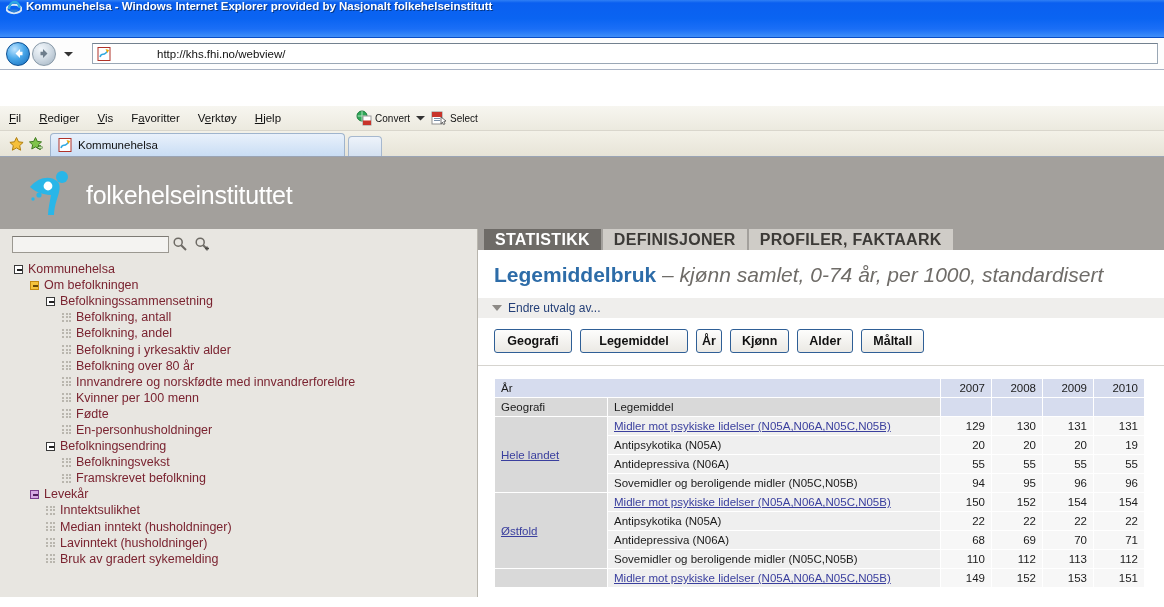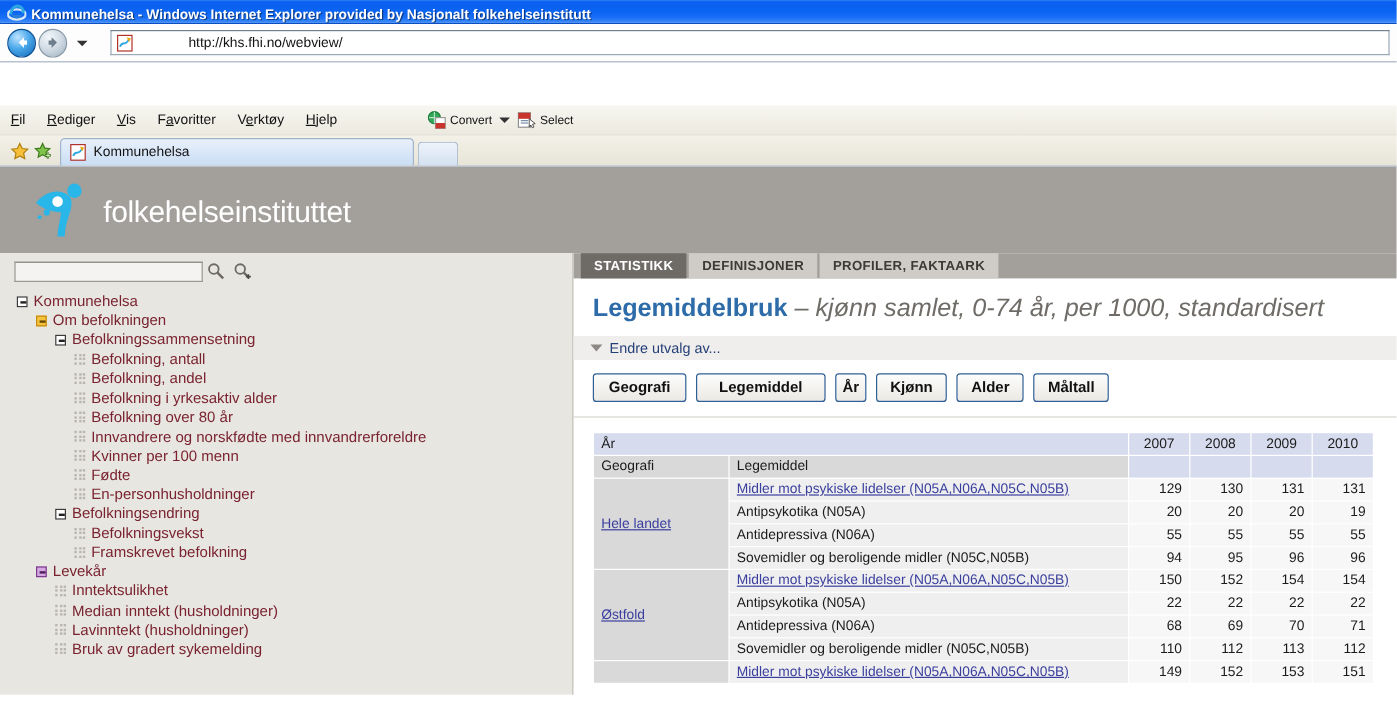--- a/index.html
+++ b/index.html
@@ -4,24 +4,24 @@
 <style>
   html,body{margin:0;padding:0;}
   body{
     width:1164px;height:607px;overflow:hidden;
     font-family:"Liberation Sans", sans-serif;
     background:#fff;
     -webkit-font-smoothing:none;
   }
   
   .titlebar{
-    height:20px;
+    height:38px;
     background:linear-gradient(to bottom,#2f7ff5 0%,#0a5ff0 8%,#0a64f2 50%,#1a6ef6 78%,#3f8ef8 100%);
     border-bottom:1px solid #0a4ec6;
-    display:flex;align-items:flex-end;
+    display:flex;align-items:flex-start;
     padding:0 4px;
     box-sizing:border-box;
   }
   .titlebar .ie-ico{
     width:16px;height:16px;margin:0 4px 0 2px;flex:none;position:relative;
   }
   .titlebar .ie-ico svg{display:block;}
   .titlebar .ttl{
     color:#fff;font-size:11.5px;font-weight:bold;
     text-shadow:1px 1px 0 rgba(0,0,0,.45);
@@ -175,21 +175,21 @@
   .tnode.lvl2{padding-left:36px;}
   .tnode.lvl3{padding-left:52px;}
   
   .rightpanel{flex:1;background:#fff;position:relative;}
   .tabsrow{
     height:21px;background:#a3a09c;display:flex;align-items:stretch;
     padding-left:6px;box-sizing:border-box;
   }
   .ptab{
     display:flex;align-items:center;padding:0 11px;
-    font-size:11px;font-weight:bold;letter-spacing:0.3px;
+    font-size:16px;font-weight:bold;letter-spacing:0.3px;
     color:#3c3a37;background:#cfccc7;
     margin-right:2px;
   }
   .ptab.active{background:#6e6b67;color:#fff;}
   .titlerow{padding:13px 0 0 16px;}
   .pagetitle{
     font-size:21px;color:#2d6ca8;font-weight:bold;white-space:nowrap;
   }
   .pagetitle .sub{
     color:#6f6c68;font-style:italic;font-weight:normal;
@@ -224,21 +224,21 @@
     margin-top:12px;height:1px;background:#d6d4cf;
   }
   
   .tblwrap{padding:12px 0 0 16px;}
   table.kh{border-collapse:separate;border-spacing:1px 1px;font-size:11.5px;}
   table.kh th,table.kh td{padding:3px 6px;font-weight:normal;}
   .th-year-span{
     background:#d6dcee;text-align:left;color:#1b1b1b;
   }
   .th-year{
-    background:#d6dcee;text-align:center;color:#1b1b1b;width:38px;
+    background:#d6dcee;text-align:right;color:#1b1b1b;width:38px;
   }
   .th-sub{background:#d9d9d9;text-align:left;color:#1b1b1b;}
   .td-geo{
     background:#d9d9d9;vertical-align:middle;width:100px;
   }
   .td-geo a{color:#3a3f9e;text-decoration:underline;}
   .td-med{background:#efefef;width:320px;color:#1b1b1b;}
   .td-med.lnk a{color:#3a3f9e;text-decoration:underline;}
   .td-num{background:#f7f7f7;text-align:right;color:#1b1b1b;width:38px;}
   a{cursor:pointer;}

